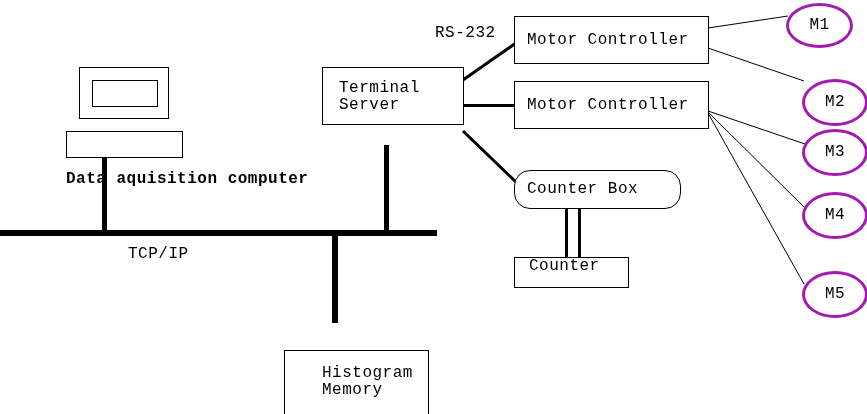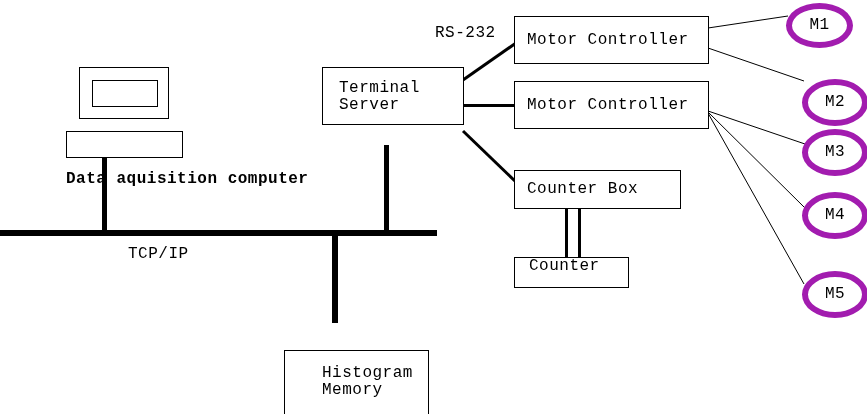--- a/index.html
+++ b/index.html
@@ -20,41 +20,41 @@
     box-sizing: border-box;
     border: 1px solid #000000;
     background: #ffffff;
     line-height: 17px;
   }
   .flexcenter { display: flex; align-items: center; }
   .multiline { white-space: pre-line; }
   .ellipse {
     position: absolute;
     box-sizing: border-box;
-    border: 6px solid #a21caf;
+    border: 3px solid #a21caf;
     border-radius: 50%;
     background: #ffffff;
     display: flex;
     align-items: center;
     justify-content: center;
     line-height: 17px;
   }
   .floatlabel { position: absolute; line-height: 17px; white-space: nowrap; }
 
   
   .monitor        { left: 79px;  top: 67px;  width: 90px;  height: 52px; }
   .monitor-screen { position: absolute; left: 12px; top: 12px; width: 66px; height: 27px;
                     border: 1px solid #000; background: #fff; box-sizing: border-box; }
   .keyboard       { left: 66px;  top: 131px; width: 117px; height: 27px; }
 
   
   .terminal-server   { left: 322px; top: 67px;  width: 142px; height: 58px; padding: 12px 0 16px 16px; }
   .motor-controller-1{ left: 514px; top: 16px;  width: 195px; height: 48px; padding-left: 12px; }
   .motor-controller-2{ left: 514px; top: 81px;  width: 195px; height: 48px; padding-left: 12px; }
-  .counter-box       { left: 514px; top: 170px; width: 167px; height: 39px; padding-left: 12px; }
+  .counter-box       { left: 514px; top: 170px; width: 167px; height: 39px; padding-left: 12px; border-radius: 16px; }
   .counter           { left: 514px; top: 257px; width: 115px; height: 31px; padding-left: 14px; padding-bottom: 13px; }
   .histogram-memory  { left: 284px; top: 322px; width: 145px; height: 91px; padding: 14px 0 0 37px; margin-top: 28px; }
 
   
   .m1 { left: 786px; top: 3px;   width: 67px; height: 45px; }
   .m2 { left: 802px; top: 79px;  width: 66px; height: 47px; }
   .m3 { left: 802px; top: 129px; width: 66px; height: 47px; }
   .m4 { left: 802px; top: 192px; width: 66px; height: 47px; }
   .m5 { left: 802px; top: 271px; width: 66px; height: 47px; }
 

